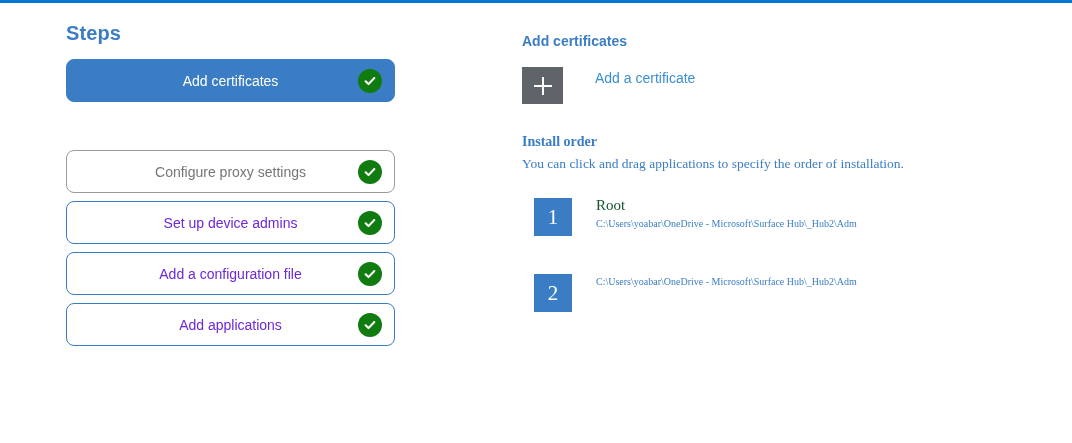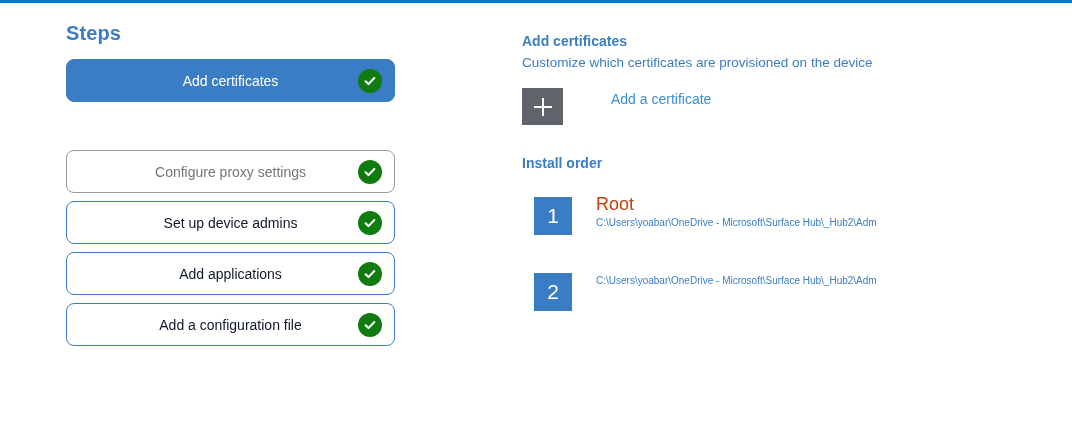--- a/index.html
+++ b/index.html
@@ -61,21 +61,21 @@
     border-radius: 8px;
     border: 1px solid #3b7dc4;
     background: #ffffff;
     display: flex;
     align-items: center;
     justify-content: center;
     cursor: pointer;
   }
   .step-btn .step-label {
     font-size: 14px;
-    color: #0f172a;
+    color: #6d28d9;
     text-align: center;
     padding: 0 34px;
   }
   
   .step-btn.is-active {
     background: #3b7dc4;
     border-color: #3b7dc4;
   }
   .step-btn.is-active .step-label {
     color: #ffffff;
@@ -158,27 +158,27 @@
   .plus-tile::after {
     left: 50%;
     top: 50%;
     width: 18px;
     height: 2px;
     transform: translate(-50%, -50%);
   }
   .add-cert-link {
     font-size: 14px;
     color: #3b8fd4;
-    margin-left: 48px;
+    margin-left: 32px;
     margin-top: 3px;
     cursor: pointer;
   }
 
   
-  .sec-install { padding-top: 30px; }
+  .sec-install { padding-top: 30px; font-family: Liberation Serif, serif; }
 
   .order-list { margin-top: 26px; }
 
   .order-item {
     display: flex;
     align-items: flex-start;
     margin-bottom: 38px;
     cursor: pointer;
   }
   .order-num {
@@ -192,22 +192,22 @@
     align-items: center;
     justify-content: center;
     margin-left: 12px;
   }
   .order-text {
     margin-left: 24px;
     margin-top: -2px;
     white-space: nowrap;
   }
   .order-name {
-    font-size: 18px;
-    color: #c2410c;
+    font-size: 15px;
+    color: #14532d;
     line-height: 18px;
   }
   .order-path {
     font-size: 10px;
     color: #3b7dc4;
     line-height: 20px;
   }
 </style>
 </head>
 <body>
@@ -237,52 +237,52 @@
         </div>
         <div class="step-btn">
           <span class="step-label">Set up device admins</span>
           <span class="check-badge">
             <svg width="14" height="14" viewBox="0 0 14 14" aria-hidden="true">
               <path d="M2.6 7.3 L5.5 10.1 L11.3 4.0" fill="none" stroke="#ffffff" stroke-width="2.1" stroke-linecap="round" stroke-linejoin="round"></path>
             </svg>
           </span>
         </div>
         <div class="step-btn">
+          <span class="step-label">Add a configuration file</span>
+          <span class="check-badge">
+            <svg width="14" height="14" viewBox="0 0 14 14" aria-hidden="true">
+              <path d="M2.6 7.3 L5.5 10.1 L11.3 4.0" fill="none" stroke="#ffffff" stroke-width="2.1" stroke-linecap="round" stroke-linejoin="round"></path>
+            </svg>
+          </span>
+        </div>
+        <div class="step-btn">
           <span class="step-label">Add applications</span>
-          <span class="check-badge">
-            <svg width="14" height="14" viewBox="0 0 14 14" aria-hidden="true">
-              <path d="M2.6 7.3 L5.5 10.1 L11.3 4.0" fill="none" stroke="#ffffff" stroke-width="2.1" stroke-linecap="round" stroke-linejoin="round"></path>
-            </svg>
-          </span>
-        </div>
-        <div class="step-btn">
-          <span class="step-label">Add a configuration file</span>
           <span class="check-badge">
             <svg width="14" height="14" viewBox="0 0 14 14" aria-hidden="true">
               <path d="M2.6 7.3 L5.5 10.1 L11.3 4.0" fill="none" stroke="#ffffff" stroke-width="2.1" stroke-linecap="round" stroke-linejoin="round"></path>
             </svg>
           </span>
         </div>
       </div>
   </div>
 
   <div class="detail-pane">
 
     <div class="sec-certificates">
       <div class="detail-h">Add certificates</div>
-      <div class="detail-sub">Customize which certificates are provisioned on the device</div>
 
       <div class="add-cert-row">
         <div class="plus-tile"></div>
         <div class="add-cert-link">Add a certificate</div>
       </div>
     </div>
 
     <div class="sec-install">
       <div class="detail-h">Install order</div>
+      <div class="detail-sub">You can click and drag applications to specify the order of installation.</div>
 
       <div class="order-list" id="order-list">
           <div class="order-item">
             <div class="order-num">1</div>
             <div class="order-text">
               <div class="order-name">Root</div>
               <div class="order-path">C:\Users\yoabar\OneDrive - Microsoft\Surface Hub\_Hub2\Adm</div>
             </div>
           </div>
           <div class="order-item">

